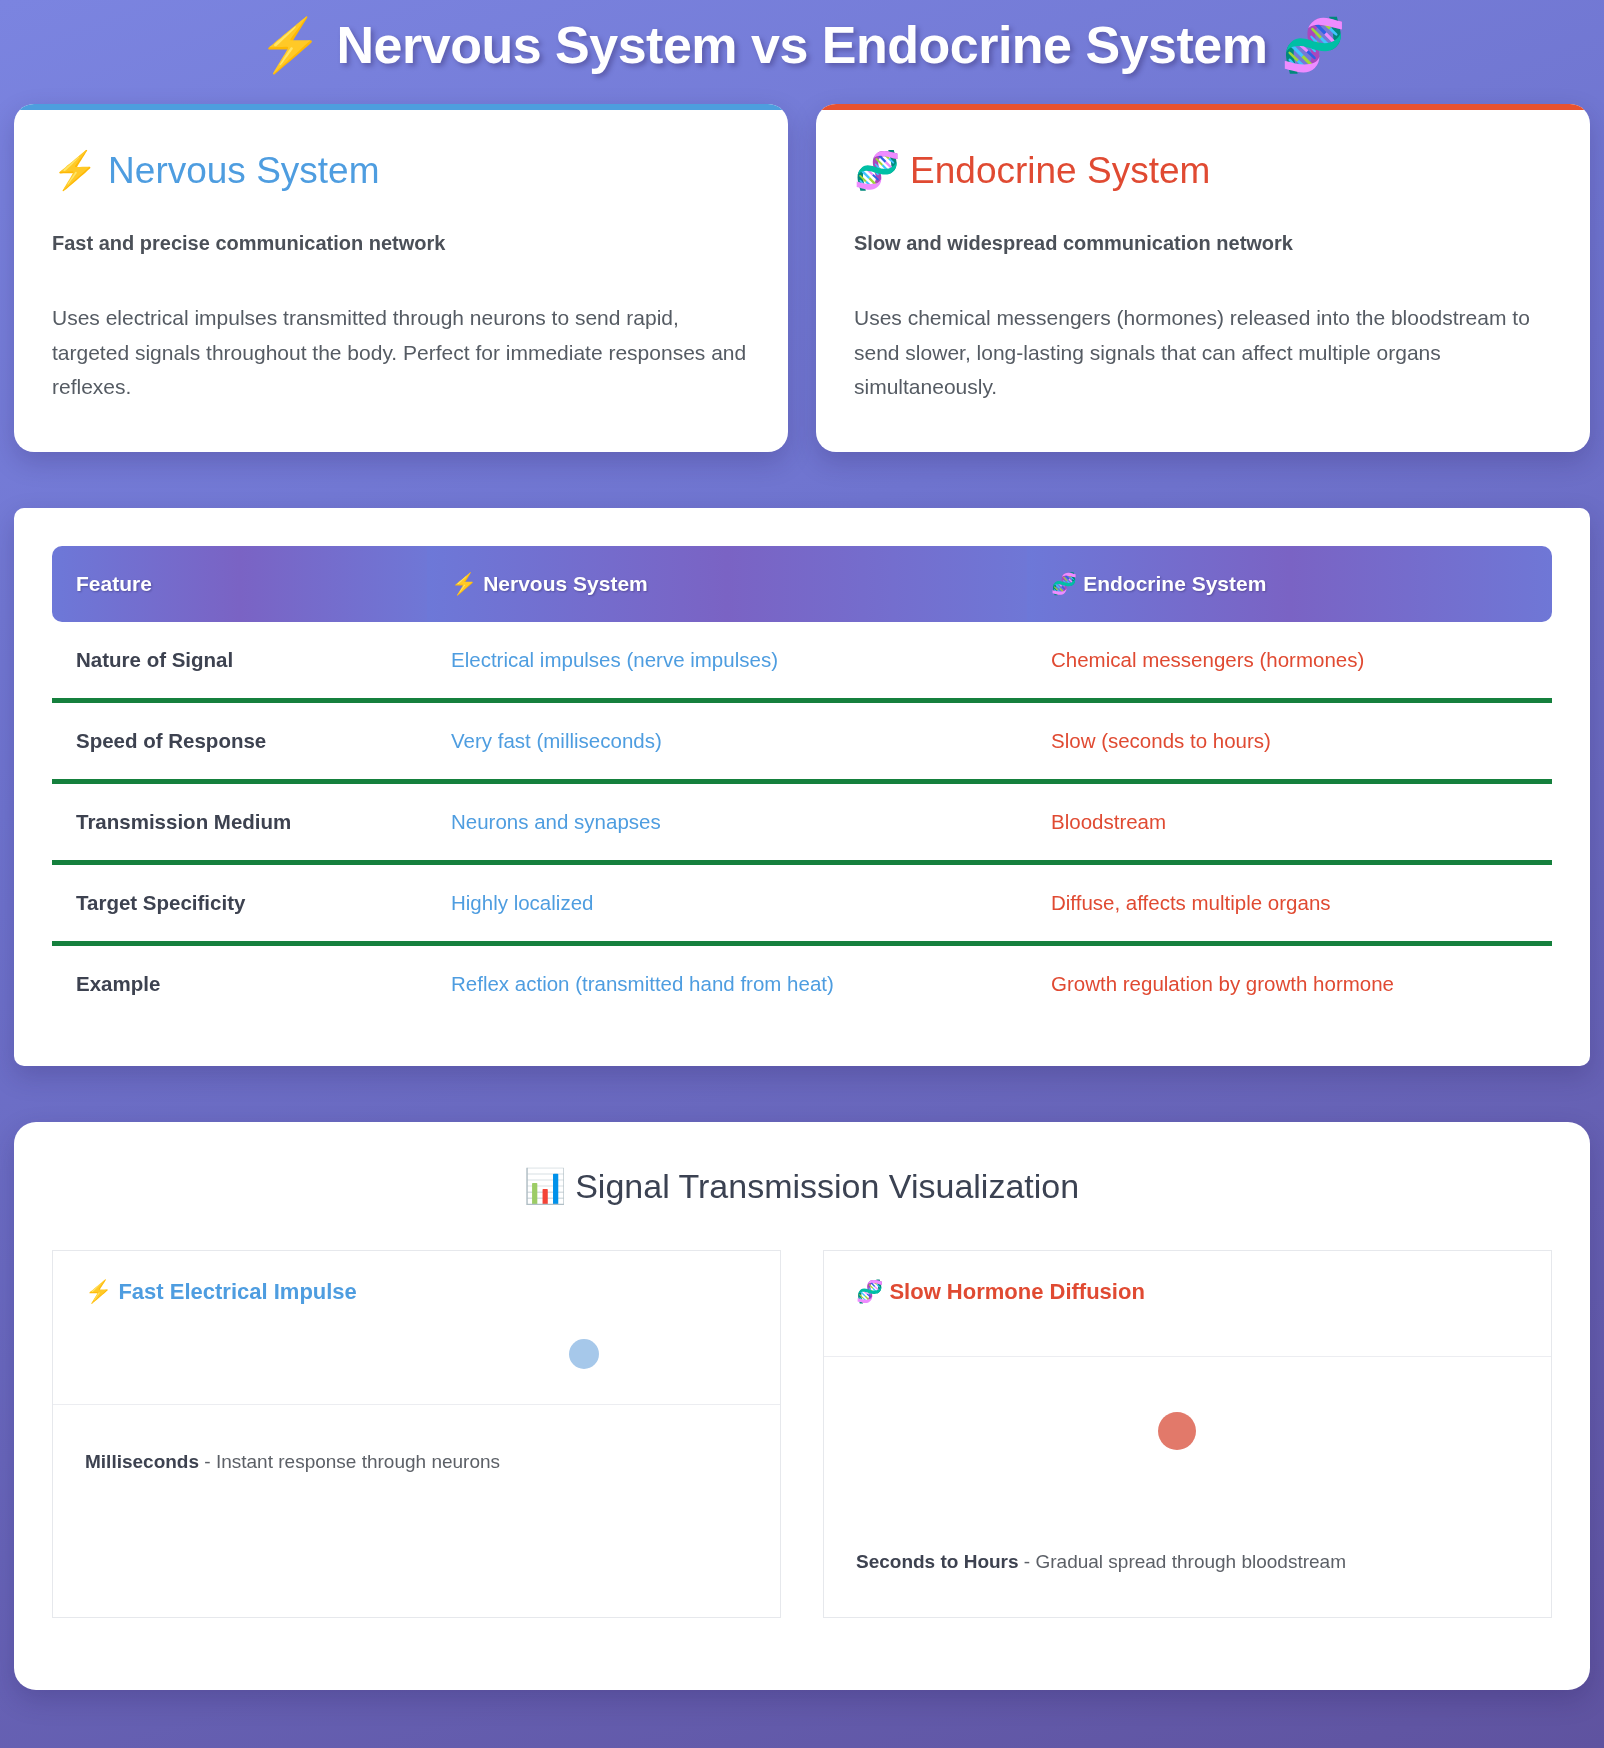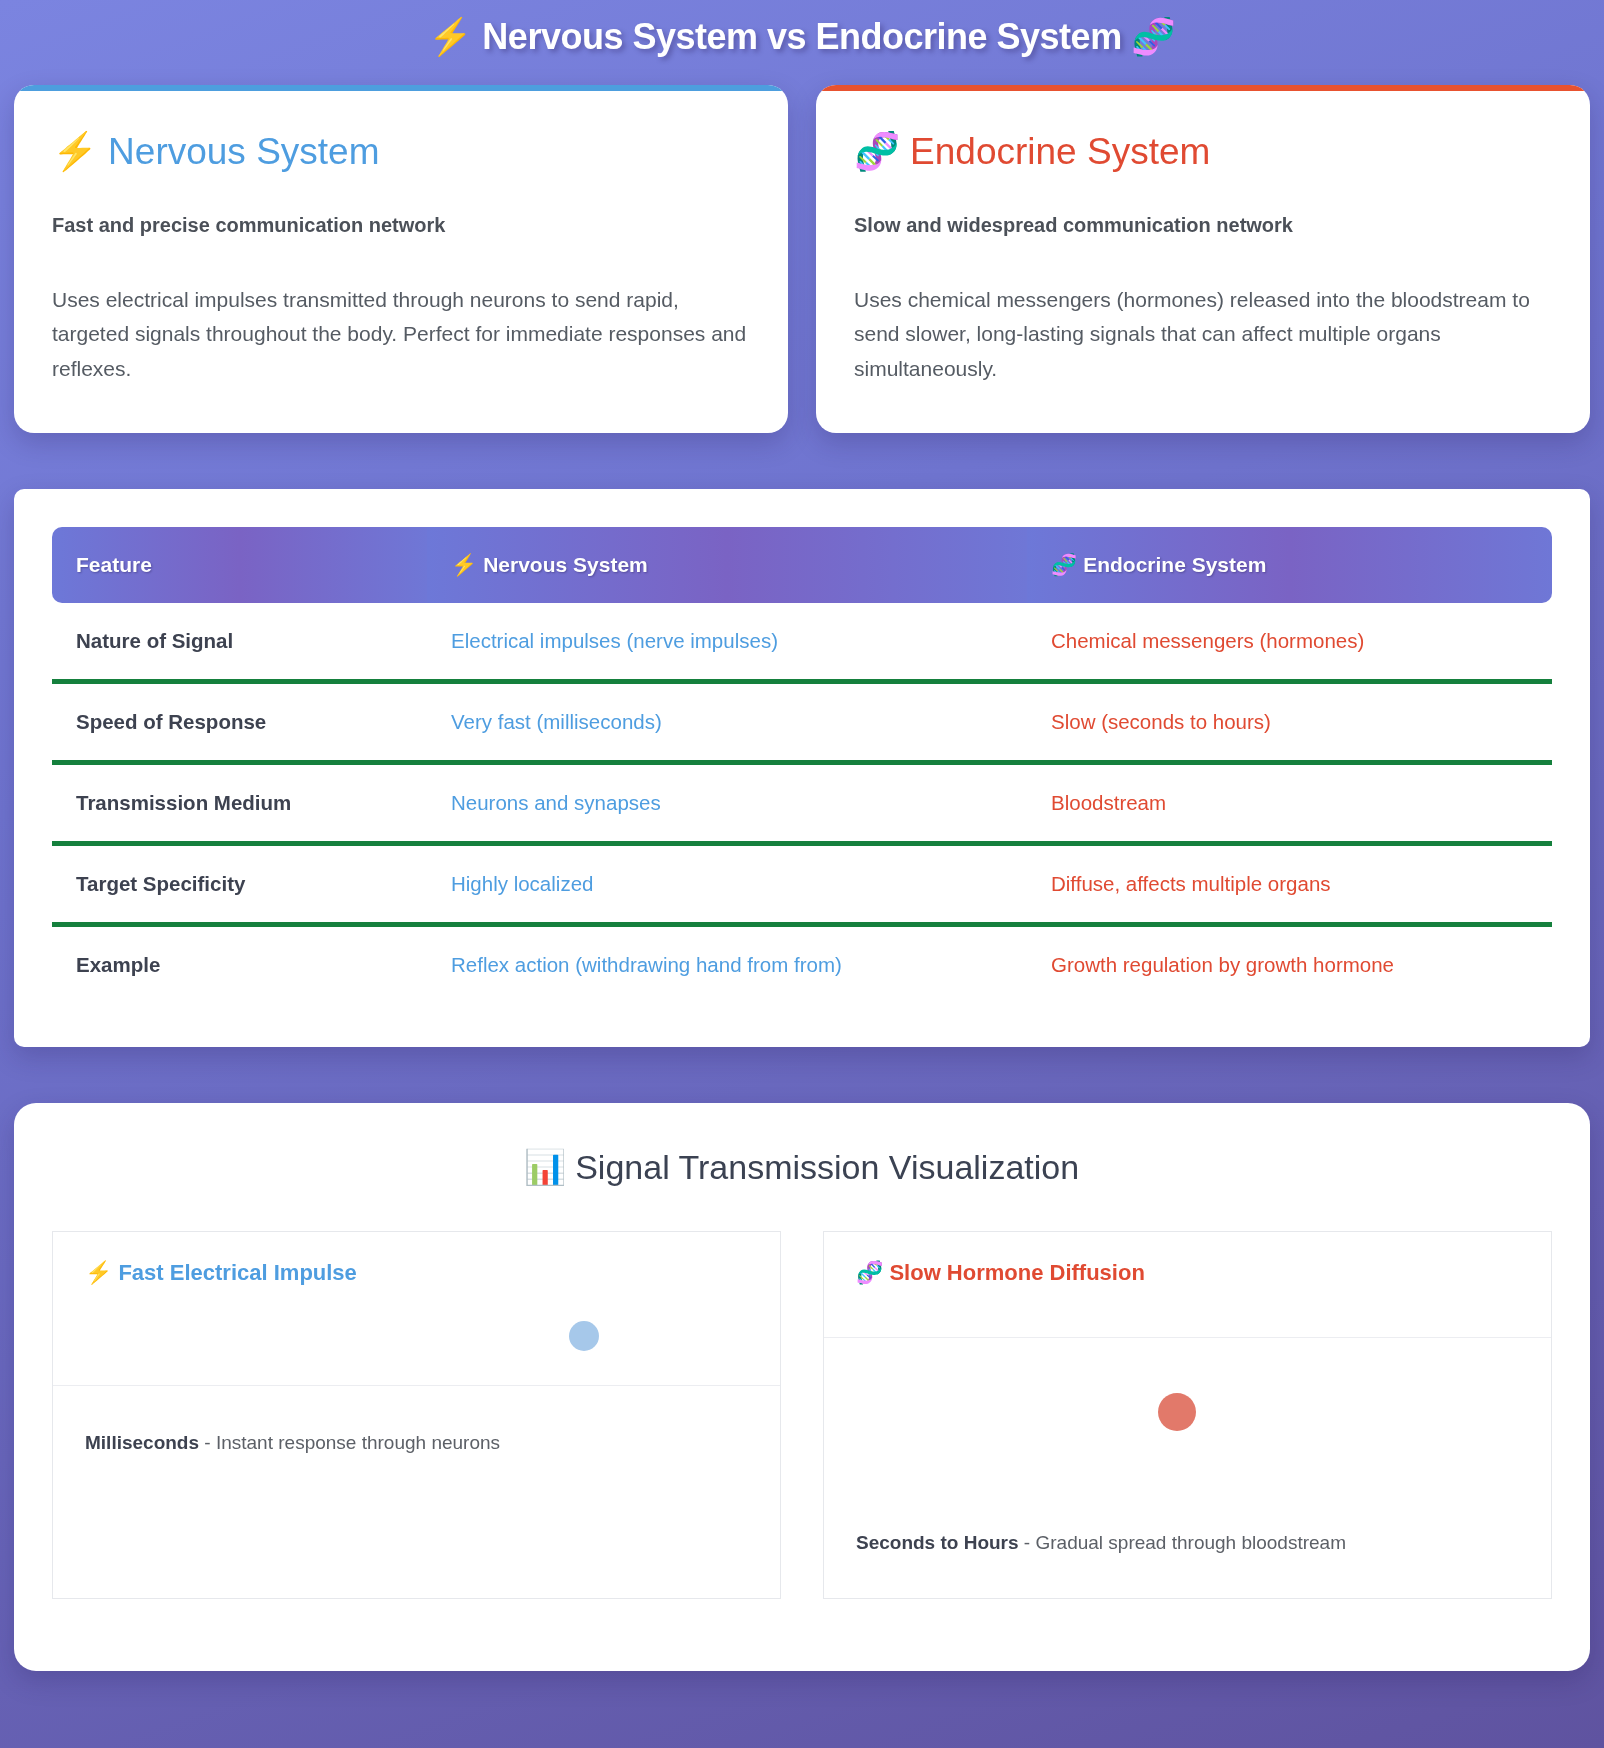--- a/index.html
+++ b/index.html
@@ -12,21 +12,21 @@
 
   body {
     background: linear-gradient(160deg, #7b84e0 0%, #6f74cf 35%, #5f53a0 100%);
     padding: 0 14px 14px 14px;
   }
 
   
   .page-title {
     text-align: center;
     color: #ffffff;
-    font-size: 36px;
+    font-size: 52px;
     font-weight: bold;
     letter-spacing: -0.5px;
     padding: 16px 0 28px 0;
     text-shadow: 3px 3px 5px rgba(40, 30, 90, 0.35);
     line-height: 1.15;
   }
   .page-title .emoji { text-shadow: none; }
 
   
   .cards-row {
@@ -235,21 +235,21 @@
         <td class="nerv">Neurons and synapses</td>
         <td class="endo">Bloodstream</td>
       </tr>
       <tr>
         <td class="feature">Target Specificity</td>
         <td class="nerv">Highly localized</td>
         <td class="endo">Diffuse, affects multiple organs</td>
       </tr>
       <tr>
         <td class="feature">Example</td>
-        <td class="nerv">Reflex action (withdrawing hand from from)</td>
+        <td class="nerv">Reflex action (transmitted hand from heat)</td>
         <td class="endo">Growth regulation by growth hormone</td>
       </tr>
     </tbody>
   </table>
 </section>
 
 <section class="viz-card">
   <h2 class="viz-title">
     <span class="emoji">📊</span><span>Signal Transmission Visualization</span>
   </h2>

